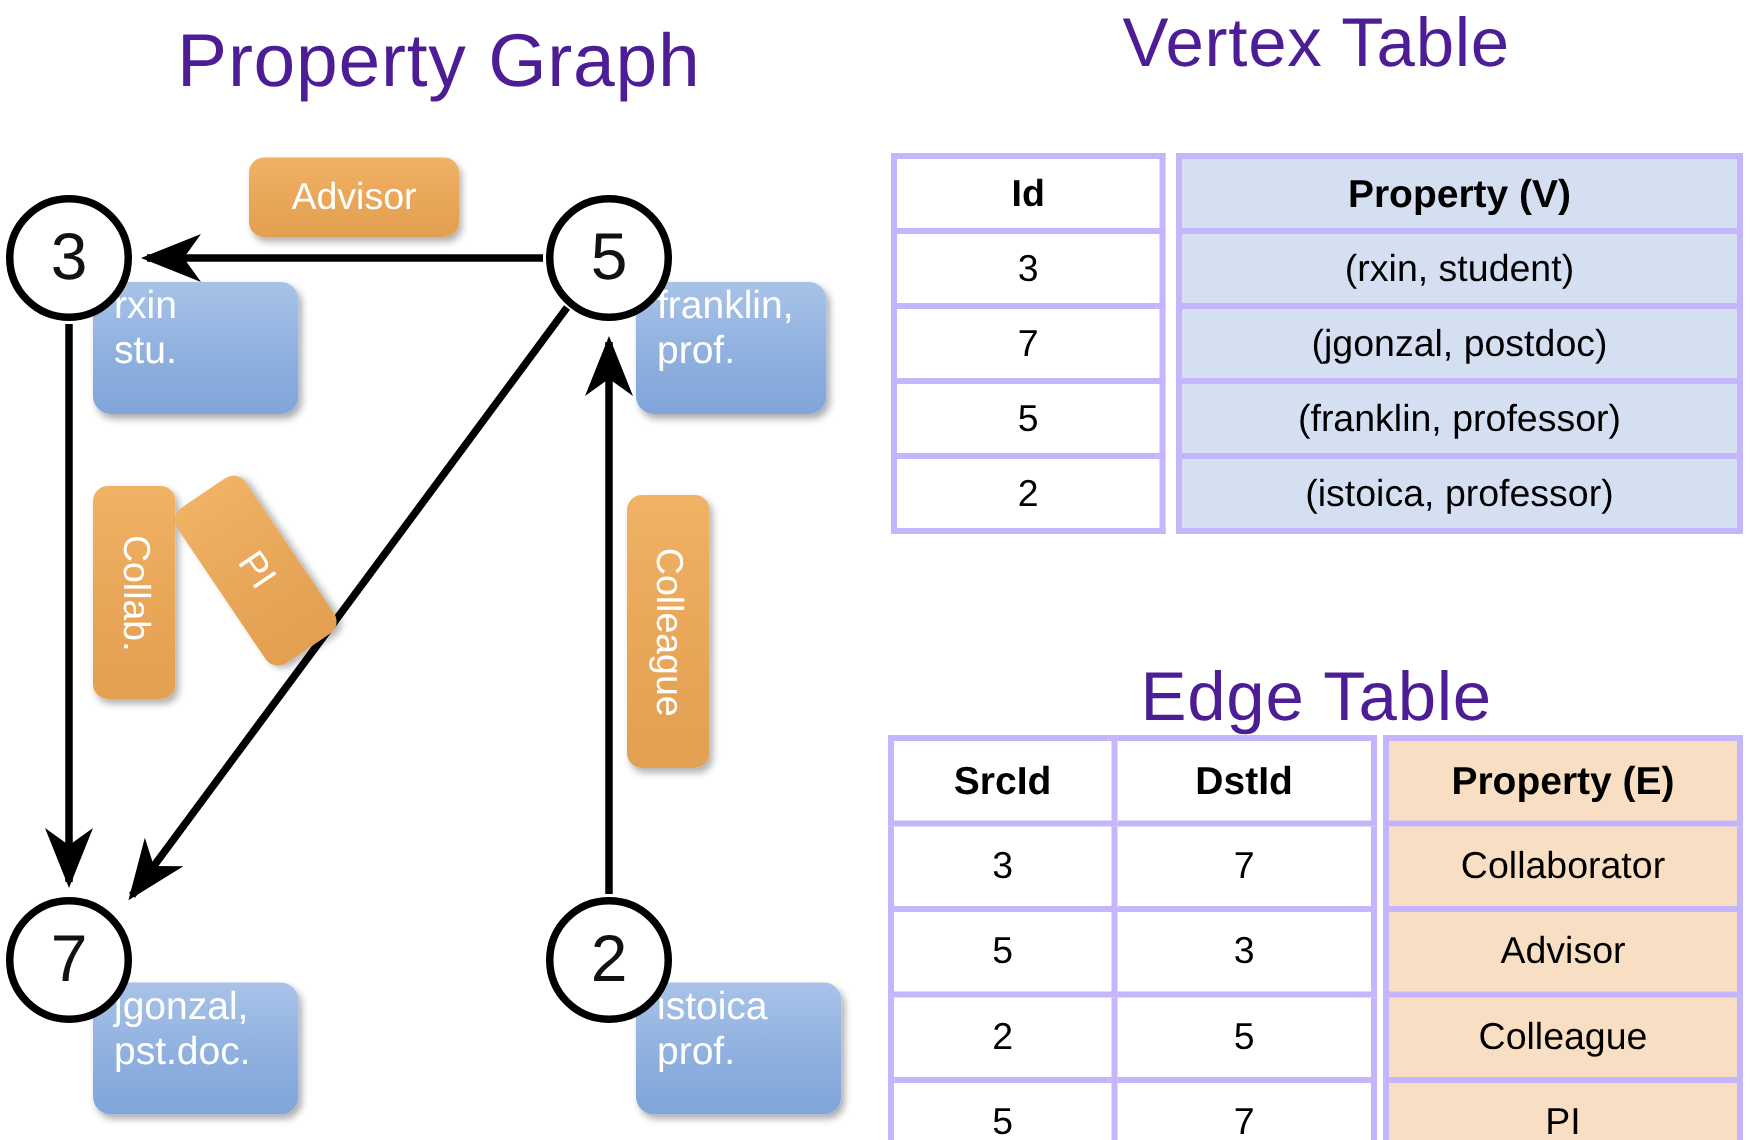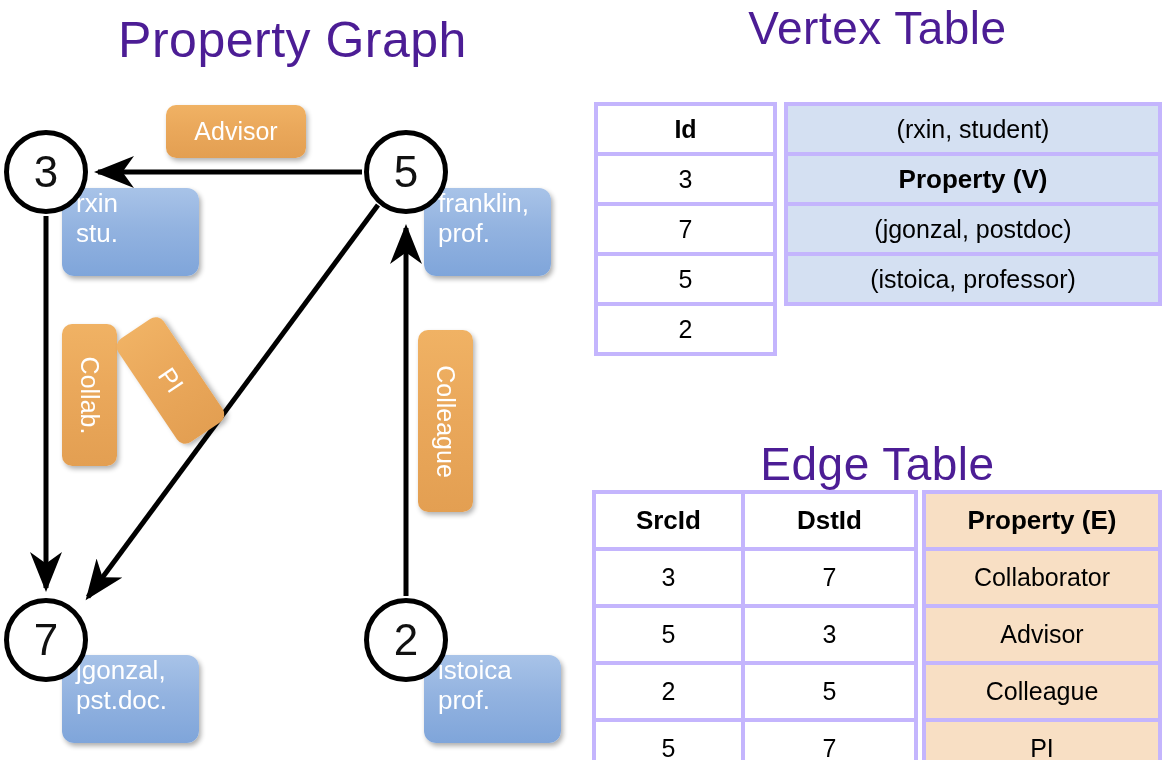--- a/index.html
+++ b/index.html
@@ -257,27 +257,30 @@
   </tr>
   <tr>
     <td>2</td>
   </tr>
 </tbody>
   </table>
 
 <table id="vertex-prop-table" class="tbl">
   <tbody>
       <tr>
+    <th>Property (V)</th>
+  </tr>
+  <tr>
     <td>(rxin, student)</td>
   </tr>
   <tr>
-    <th>Property (V)</th>
-  </tr>
-  <tr>
     <td>(jgonzal, postdoc)</td>
+  </tr>
+  <tr>
+    <td>(franklin, professor)</td>
   </tr>
   <tr>
     <td>(istoica, professor)</td>
   </tr>
 </tbody>
   </table>
 
 <div id="title-edge-table" class="title">Edge Table</div>
 
 <table id="edge-src-dst-table" class="tbl">

